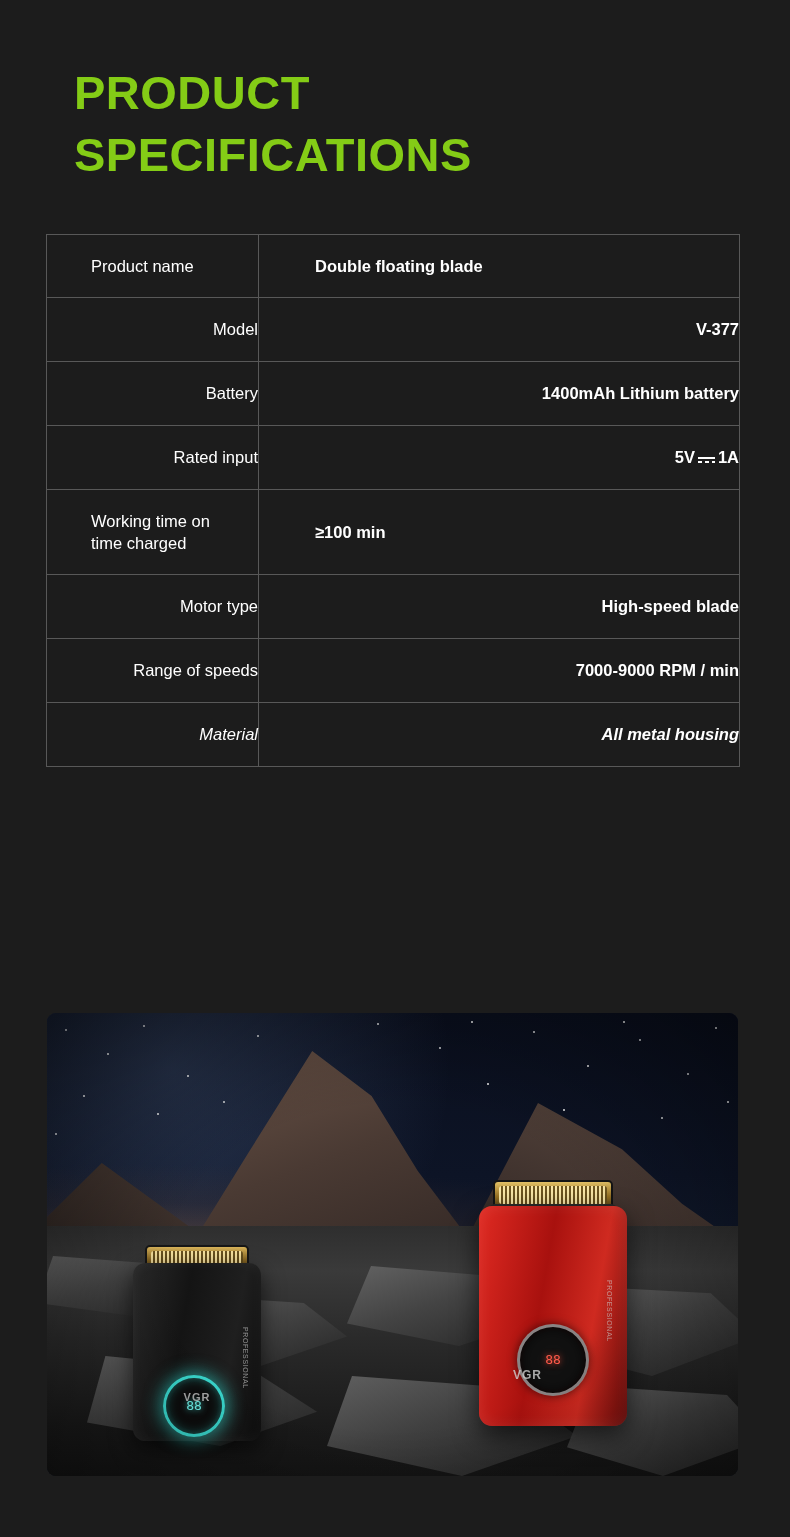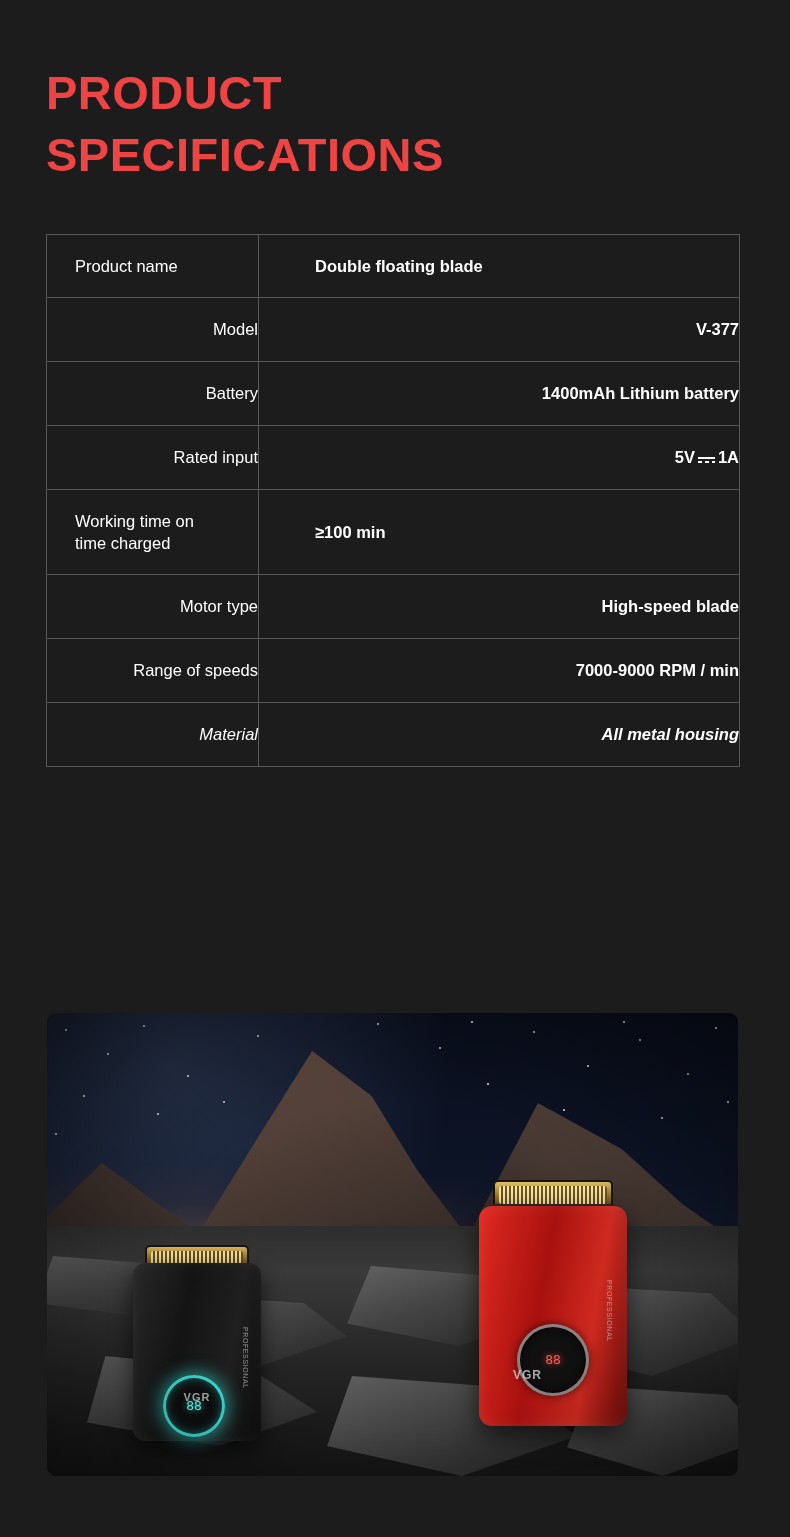--- a/index.html
+++ b/index.html
@@ -13,40 +13,41 @@
     position: relative;
     width: 790px;
     height: 1537px;
     background: #1c1c1c;
     overflow: hidden;
   }
   .title-block {
     padding: 62px 0 0 46px;
   }
   .title-line {
-    color: #ef4444;
+    color: #84cc16;
     font-size: 47px;
     font-weight: bold;
     letter-spacing: 0.5px;
     line-height: 1.32;
     text-transform: uppercase;
+    margin-left: 28px;
   }
   .spec-table {
     margin: 48px 0 0 46px;
     width: 694px;
     border-collapse: collapse;
     border: 1px solid #585858;
   }
   .spec-table tr {
     border-bottom: 1px solid #585858;
   }
   .spec-table tr:last-child { border-bottom: none; font-style: italic; }
   .spec-table td {
     border-right: 1px solid #585858;
-    padding: 0 0 0 28px;
+    padding: 0 0 0 44px;
     vertical-align: middle;
     color: #ffffff;
     margin-left: 24px;
   }
   .spec-table td:last-child { border-right: none; }
   .cell-label {
     width: 212px;
     font-size: 16.5px;
     font-weight: normal;
     color: #eaeaea;

